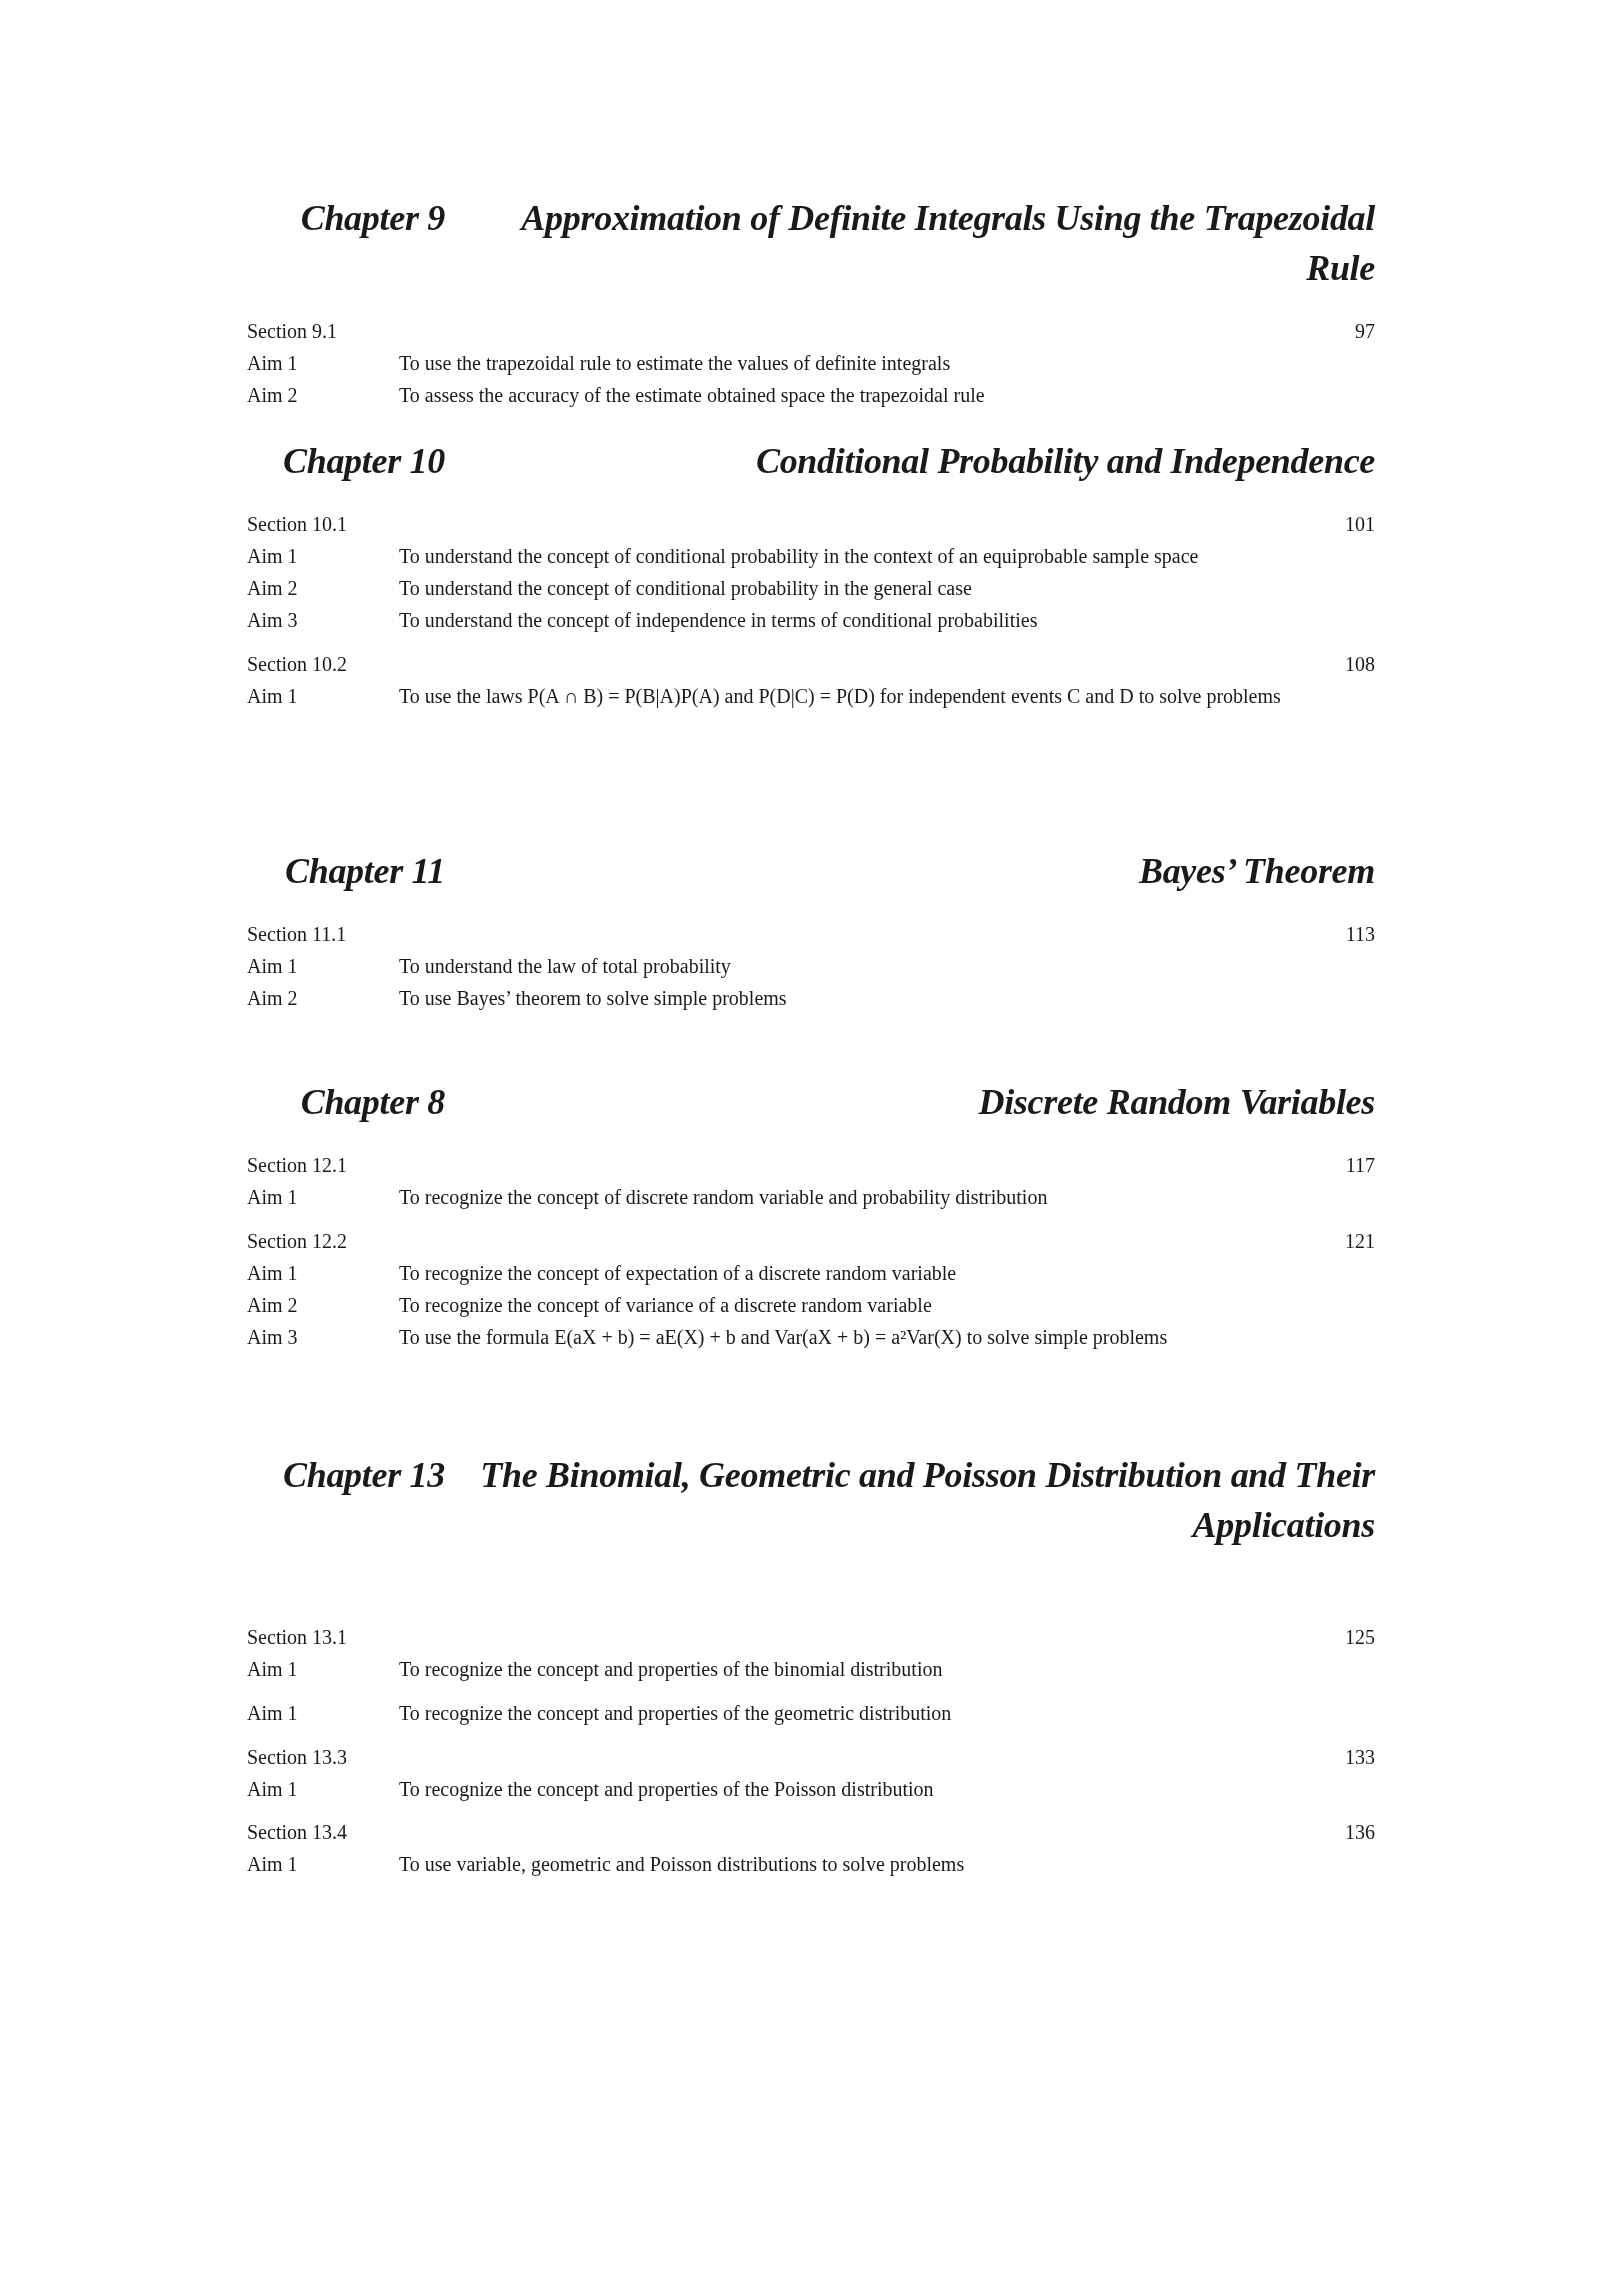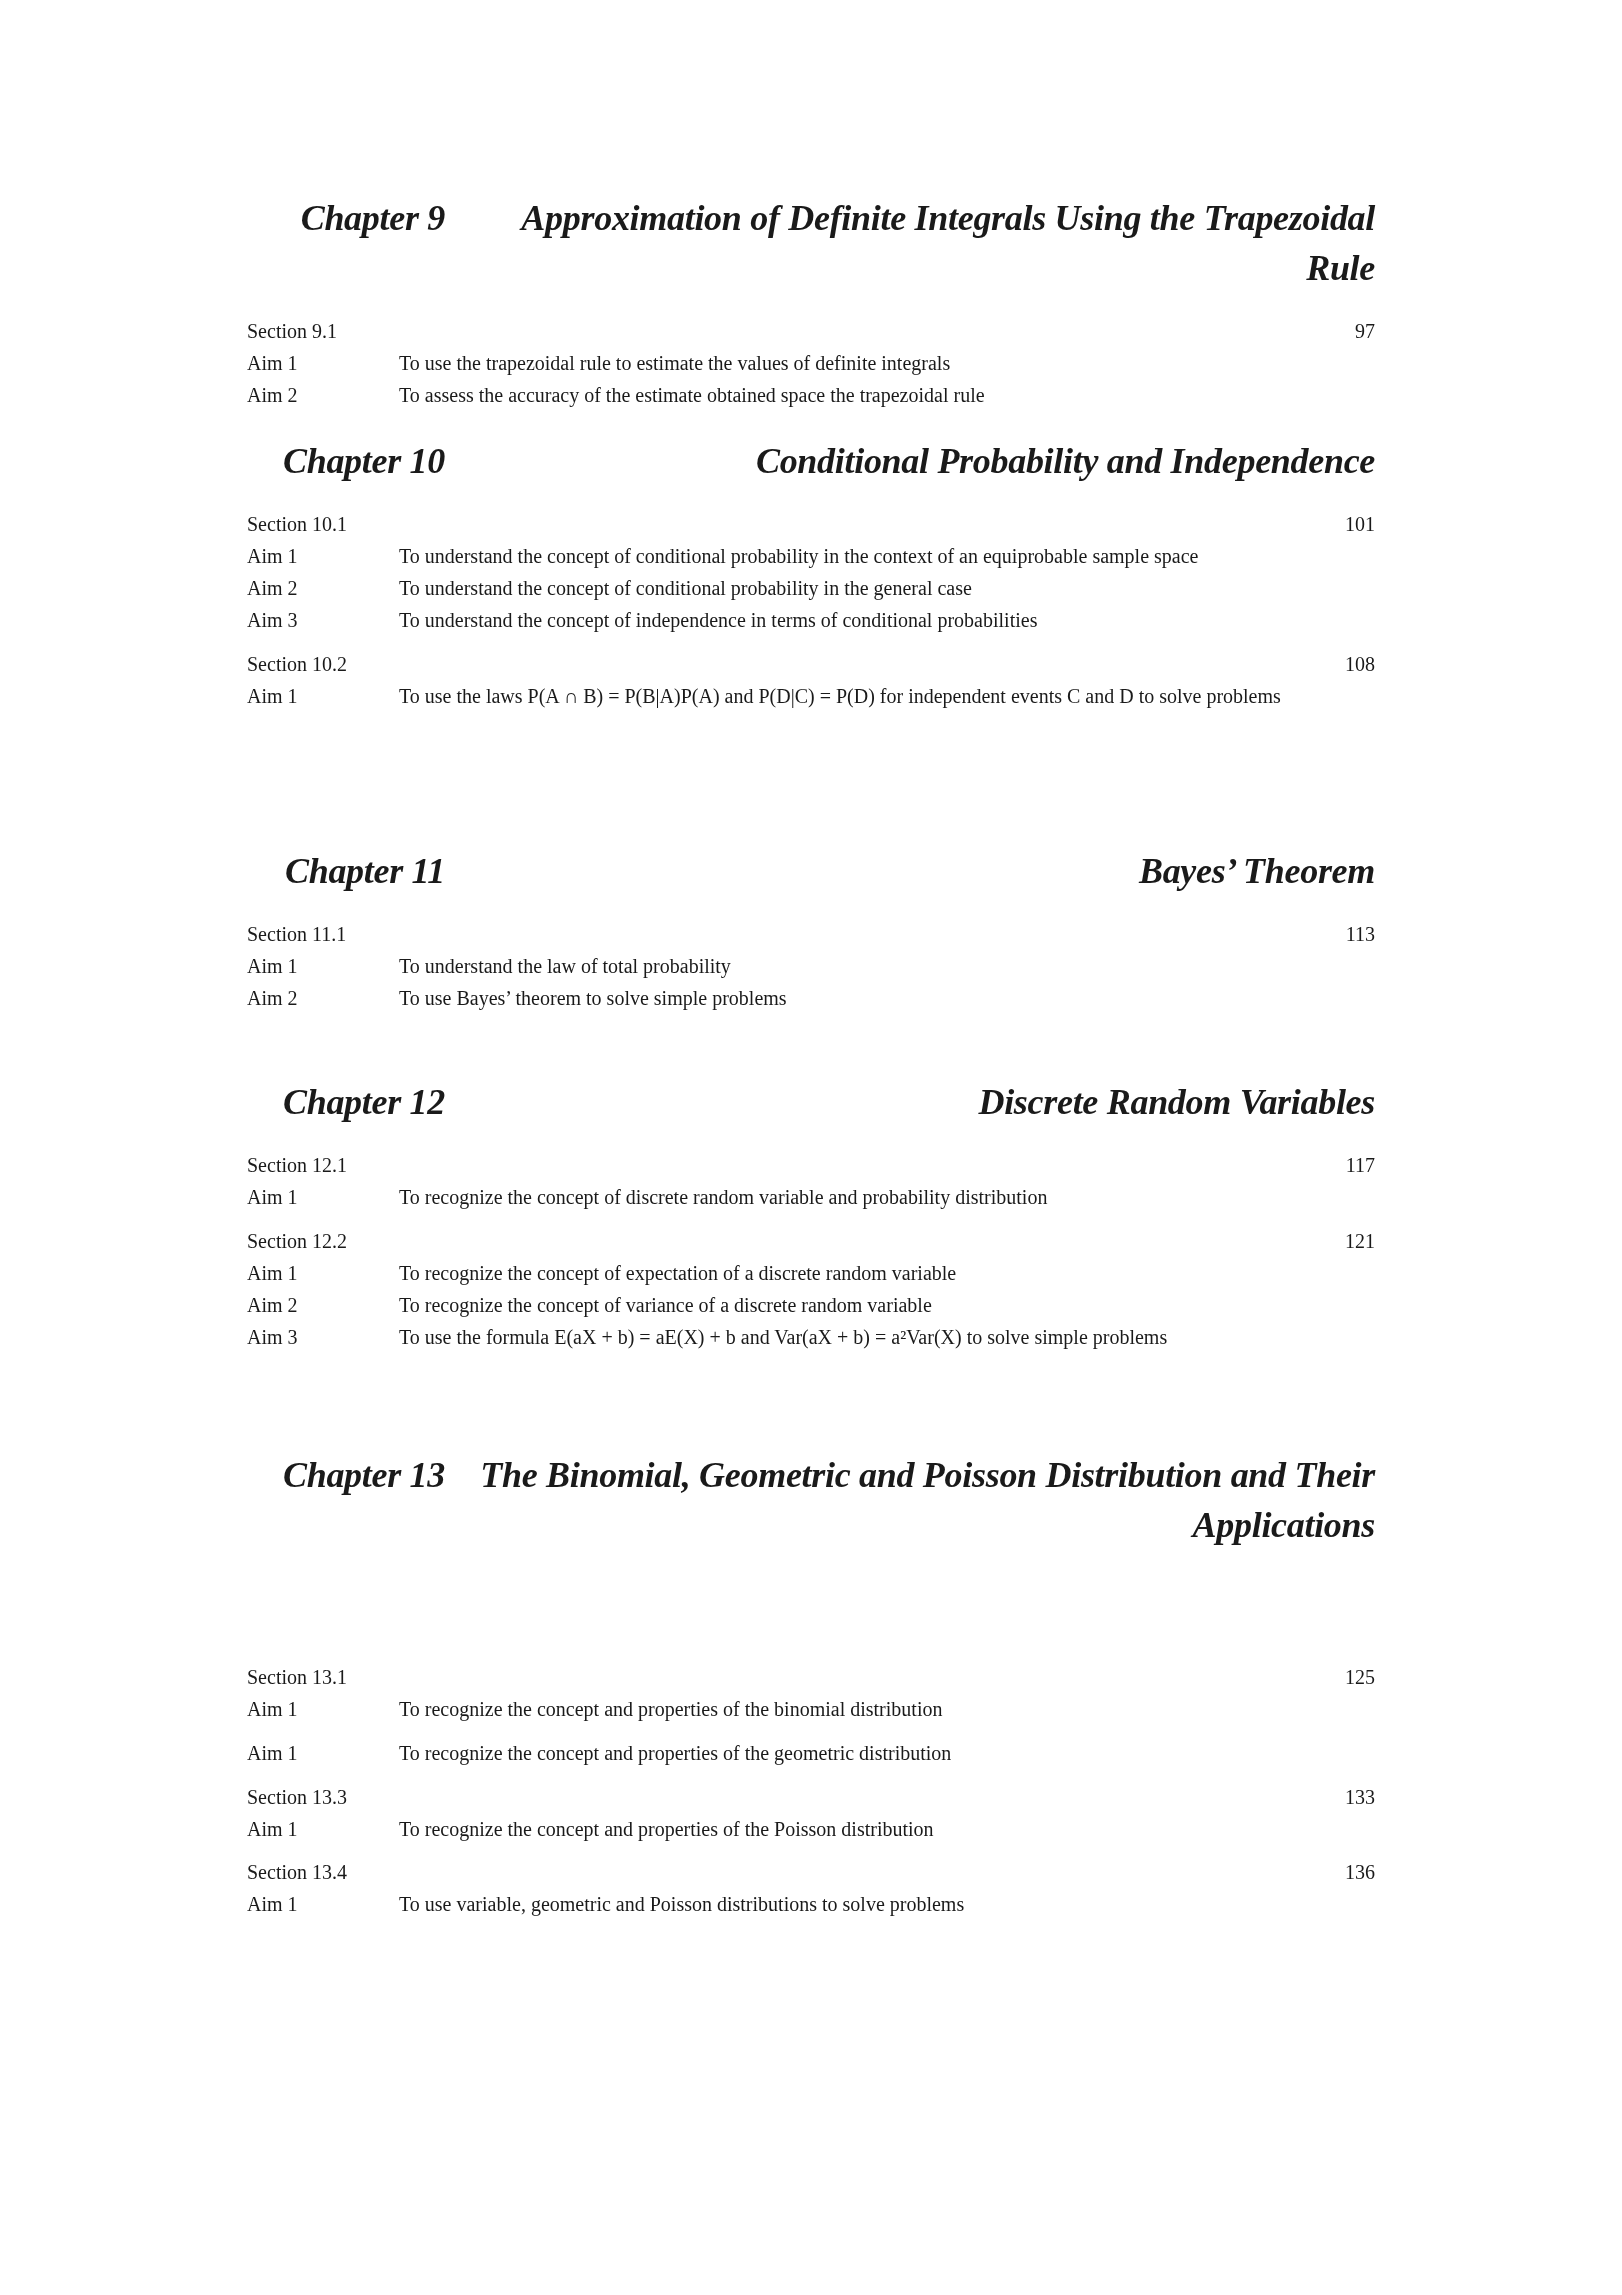--- a/index.html
+++ b/index.html
@@ -98,21 +98,21 @@
           </div>
           <div class="aim">
             <span class="aim-label">Aim 2</span>
             <span class="aim-text">To use Bayes’ theorem to solve simple problems</span>
           </div>
         </div>
       </div>
     </div>
     <div class="chapter" style="top: 1077px;">
       <div class="ch-head">
-        <span class="ch-num">Chapter 12</span>
+        <span class="ch-num">Chapter 8</span>
         <span class="ch-title">Discrete Random Variables</span>
       </div>
       <div style="margin-top: 22px;">
         <div class="sec">
           <div class="sec-row">
             <span>Section 12.1</span>
             <span class="page-num">117</span>
           </div>
           <div class="aim">
             <span class="aim-label">Aim 1</span>
@@ -138,21 +138,21 @@
             <span class="aim-text">To use the formula E(aX + b) = aE(X) + b and Var(aX + b) = a²Var(X) to solve simple problems</span>
           </div>
         </div>
       </div>
     </div>
     <div class="chapter" style="top: 1450px;">
       <div class="ch-head">
         <span class="ch-num">Chapter 13</span>
         <span class="ch-title">The Binomial, Geometric and Poisson Distribution and Their Applications</span>
       </div>
-      <div style="margin-top: 111px;">
+      <div style="margin-top: 71px;">
         <div class="sec">
           <div class="sec-row">
             <span>Section 13.1</span>
             <span class="page-num">125</span>
           </div>
           <div class="aim">
             <span class="aim-label">Aim 1</span>
             <span class="aim-text">To recognize the concept and properties of the binomial distribution</span>
           </div>
         </div>

